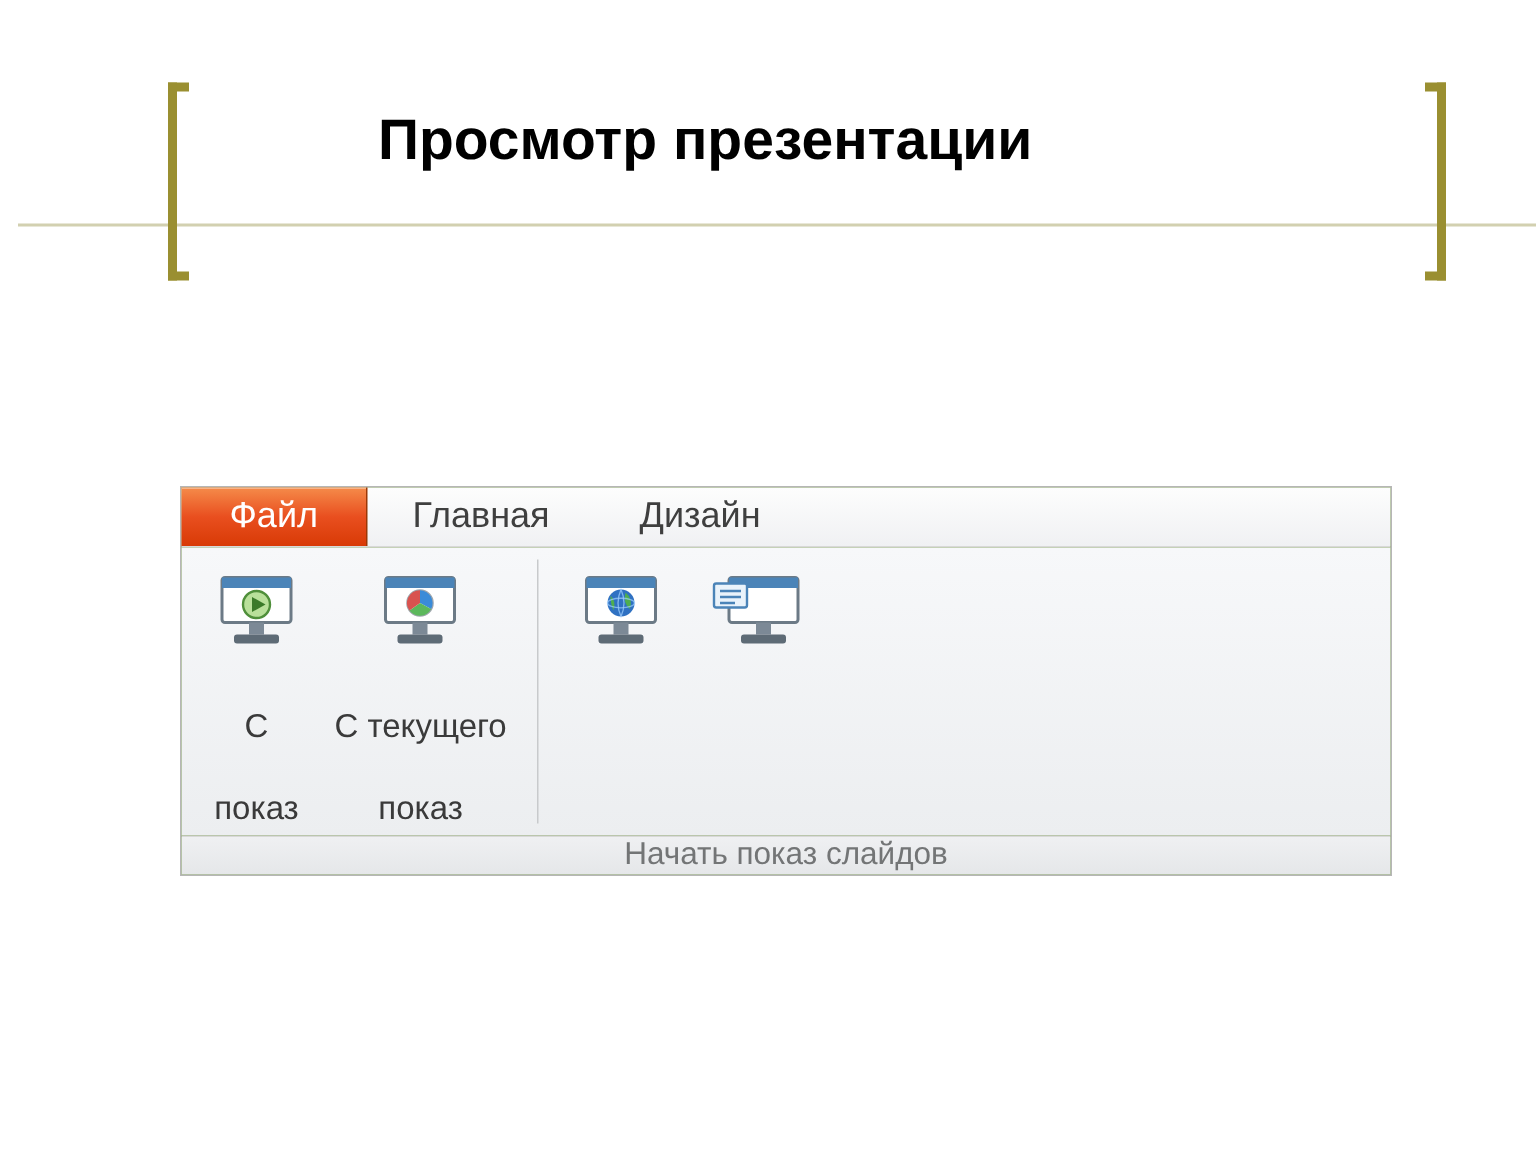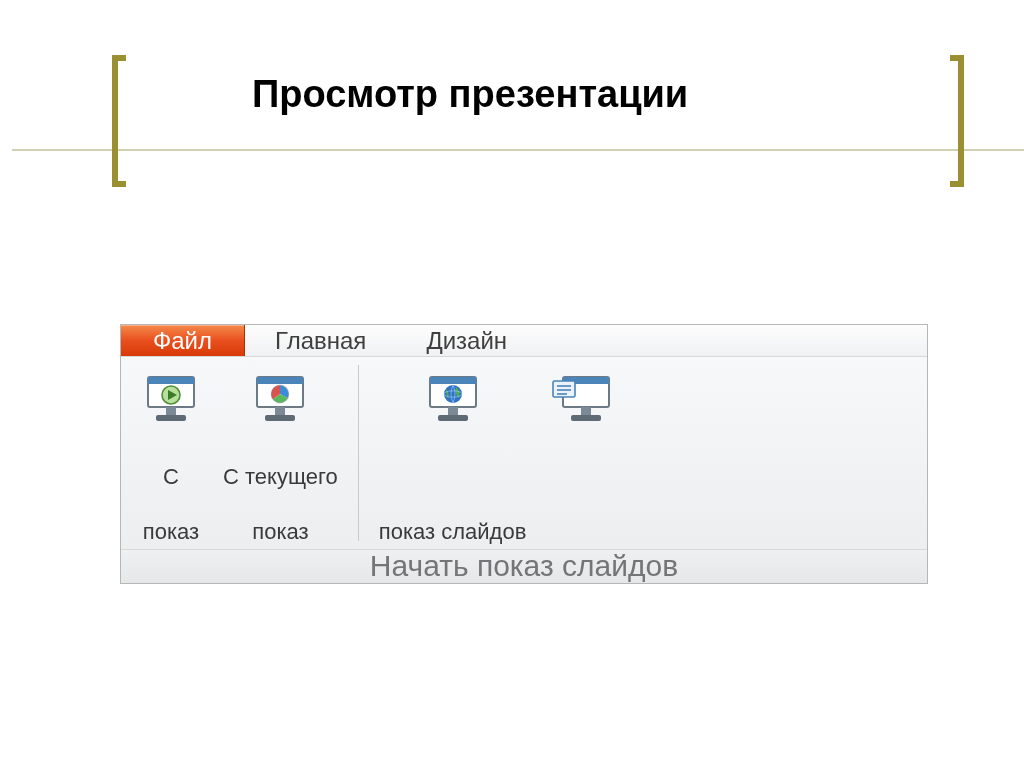--- a/index.html
+++ b/index.html
@@ -134,23 +134,23 @@
     }
     .ribbon-btn.wide .icon-wrap { width: 70px; }
     .drop-caret {
       display: inline-block;
       margin-left: 4px;
     }
 
     .group-label-row {
       height: 34px;
       display: flex;
-      align-items: flex-end;
+      align-items: center;
       justify-content: center;
-      font-size: 30px;
+      font-size: 21px;
       color: #737576;
       border-top: 1px solid #d8d8d8;
       background: linear-gradient(#eff0f2, #e5e7e9);
     }
 
     
     svg { display: block; }
   </style>
 </head>
 <body>
@@ -225,21 +225,20 @@
             <path d="M23 14 Q27 18 25 24 Q23 20 23 14 Z" fill="#4fae4f"></path>
             <path d="M33 12 Q38 16 36 23 Q31 19 33 12 Z" fill="#4fae4f"></path>
             <ellipse cx="30" cy="19" rx="9" ry="3.2" fill="none" stroke="#9fd0ff" stroke-width="0.9" opacity=".7"></ellipse>
             <path d="M30 10 Q26 19 30 28 Q34 19 30 10 Z" fill="none" stroke="#9fd0ff" stroke-width="0.9" opacity=".7"></path>
             <rect x="25" y="32" width="10" height="8" fill="#7c8996"></rect>
             <rect x="15" y="40" width="30" height="6" rx="2" fill="#5e6b76"></rect>
           </svg>
         </span>
         <span class="lbl">
           <br>
-          <span>показ слайдов</span>
         </span>
       </div>
 
       <div class="ribbon-btn wide">
         <span class="icon-wrap">
           <svg width="62" height="52" viewBox="0 0 62 52">
             <rect x="13" y="2" width="46" height="30" rx="2" fill="#ffffff" stroke="#6c7a86" stroke-width="2"></rect>
             <rect x="13" y="2" width="46" height="7" fill="#4b84b8"></rect>
             <rect x="3" y="6" width="22" height="16" rx="1.5" fill="#eaf3fb" stroke="#4b84b8" stroke-width="1.6"></rect>
             <line x1="7" y1="11" x2="21" y2="11" stroke="#4b84b8" stroke-width="1.6"></line>

